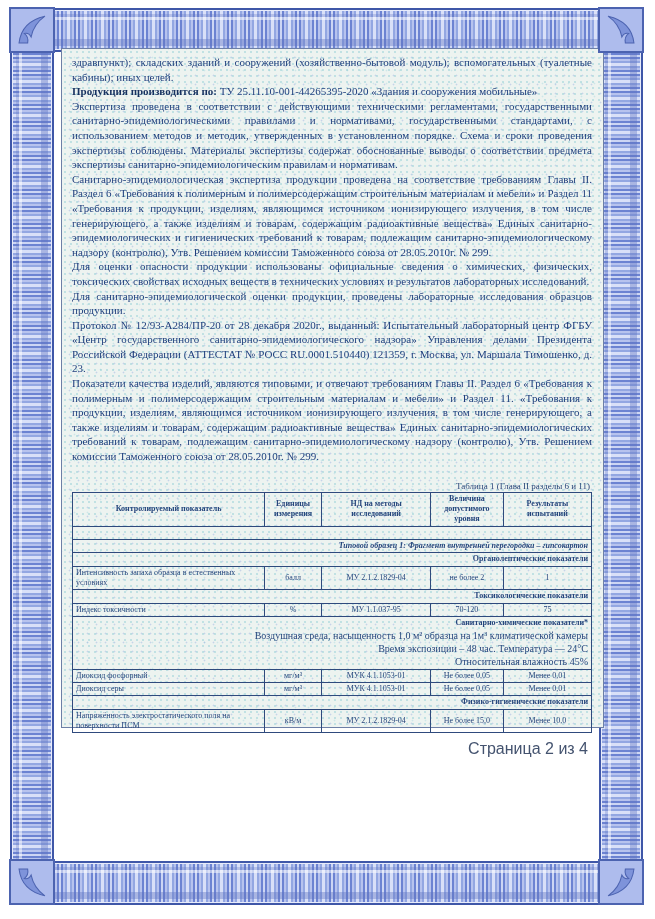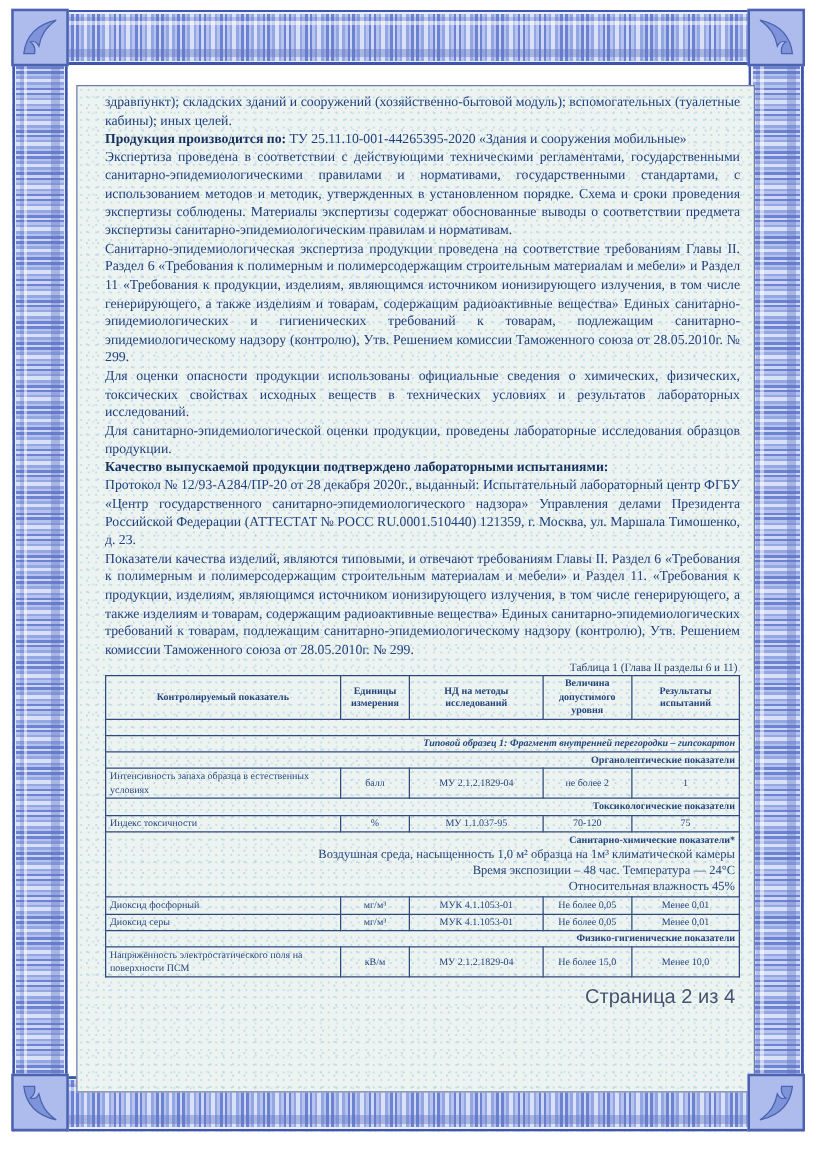--- a/index.html
+++ b/index.html
@@ -38,41 +38,41 @@
     display:flex; align-items:center; justify-content:center;
   }
   .corner svg { width:38px; height:38px; }
   .corner.tl { left:9px;  top:7px; }
   .corner.tr { left:598px; top:7px;  transform:scaleX(-1); }
   .corner.bl { left:9px;  top:859px; transform:scaleY(-1); }
   .corner.br { left:598px; top:859px; transform:scale(-1,-1); }
 
   
   .content {
-    position:absolute; left:61px; top:68px; width:543px; height:806px;
+    position:absolute; left:61px; top:48px; width:543px; height:680px;
     border:1px solid #6d7fa6;
     background-color:#edf3f0;
     background-image:
       radial-gradient(circle, rgba(120,195,205,.38) .8px, rgba(0,0,0,0) 1.1px),
       radial-gradient(circle, rgba(110,140,215,.30) .8px, rgba(0,0,0,0) 1.1px),
       radial-gradient(circle, rgba(140,205,215,.32) .8px, rgba(0,0,0,0) 1.1px);
     background-size:6px 6px, 9px 9px, 13px 13px;
     background-position:0 0, 3px 4px, 6px 2px;
-    padding:6px 11px 6px 22px;
+    padding:6px 11px 6px 10px;
     color:#1f3f7d;
   }
 
   .doc-text p {
     font-size:11px; line-height:14.6px; text-align:justify;
     color:#1f3f7d;
   }
   .doc-text b { color:#16315f; }
 
   .tbl-caption {
-    margin-top:2px; text-align:right; font-size:9px; color:#274579;
+    margin-top:17px; text-align:right; font-size:9px; color:#274579;
     padding-right:2px;
   }
 
   table.spec {
     width:100%; border-collapse:collapse; margin-top:1px;
     font-size:8px; line-height:1.3; color:#25457c;
     border:1.5px solid #2f4a7d;
   }
   table.spec th, table.spec td {
     border:1px solid #2f4a7d; padding:1px 3px; vertical-align:middle;
@@ -124,21 +124,20 @@
 
   <div class="content">
 
     <div class="doc-text">
         <p>здравпункт); складских зданий и сооружений (хозяйственно-бытовой модуль); вспомогательных (туалетные кабины); иных целей.</p>
         <p><b>Продукция производится по:</b> ТУ 25.11.10-001-44265395-2020 «Здания и сооружения мобильные»</p>
         <p>Экспертиза проведена в соответствии с действующими техническими регламентами, государственными санитарно-эпидемиологическими правилами и нормативами, государственными стандартами, с использованием методов и методик, утвержденных в установленном порядке. Схема и сроки проведения экспертизы соблюдены. Материалы экспертизы содержат обоснованные выводы о соответствии предмета экспертизы санитарно-эпидемиологическим правилам и нормативам.</p>
         <p>Санитарно-эпидемиологическая экспертиза продукции проведена на соответствие требованиям Главы II. Раздел 6 «Требования к полимерным и полимерсодержащим строительным материалам и мебели» и Раздел 11 «Требования к продукции, изделиям, являющимся источником ионизирующего излучения, в том числе генерирующего, а также изделиям и товарам, содержащим радиоактивные вещества» Единых санитарно-эпидемиологических и гигиенических требований к товарам, подлежащим санитарно-эпидемиологическому надзору (контролю), Утв. Решением комиссии Таможенного союза от 28.05.2010г. № 299.</p>
         <p>Для оценки опасности продукции использованы официальные сведения о химических, физических, токсических свойствах исходных веществ в технических условиях и результатов лабораторных исследований.</p>
         <p>Для санитарно-эпидемиологической оценки продукции, проведены лабораторные исследования образцов продукции.</p>
-        <p><b>Качество выпускаемой продукции подтверждено лабораторными испытаниями:</b></p>
         <p>Протокол № 12/93-А284/ПР-20 от 28 декабря 2020г., выданный: Испытательный лабораторный центр ФГБУ «Центр государственного санитарно-эпидемиологического надзора» Управления делами Президента Российской Федерации (АТТЕСТАТ № РОСС RU.0001.510440) 121359, г. Москва, ул. Маршала Тимошенко, д. 23.</p>
         <p>Показатели качества изделий, являются типовыми, и отвечают требованиям Главы II. Раздел 6 «Требования к полимерным и полимерсодержащим строительным материалам и мебели» и Раздел 11. «Требования к продукции, изделиям, являющимся источником ионизирующего излучения, в том числе генерирующего, а также изделиям и товарам, содержащим радиоактивные вещества» Единых санитарно-эпидемиологических требований к товарам, подлежащим санитарно-эпидемиологическому надзору (контролю), Утв. Решением комиссии Таможенного союза от 28.05.2010г. № 299.</p>
       </div>
 
     <div class="tbl-caption">Таблица 1 (Глава II разделы 6 и 11)</div>
 
     <table class="spec">
       <colgroup>
         <col style="width:37%">
           <col style="width:11%">

